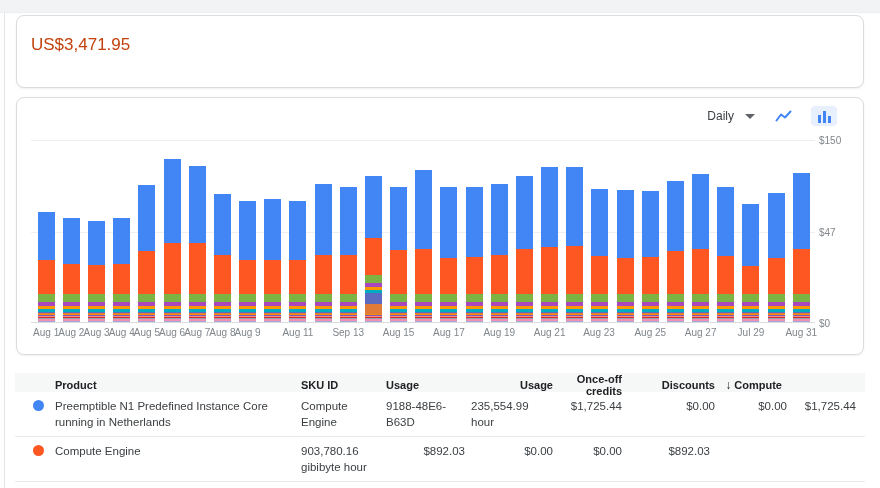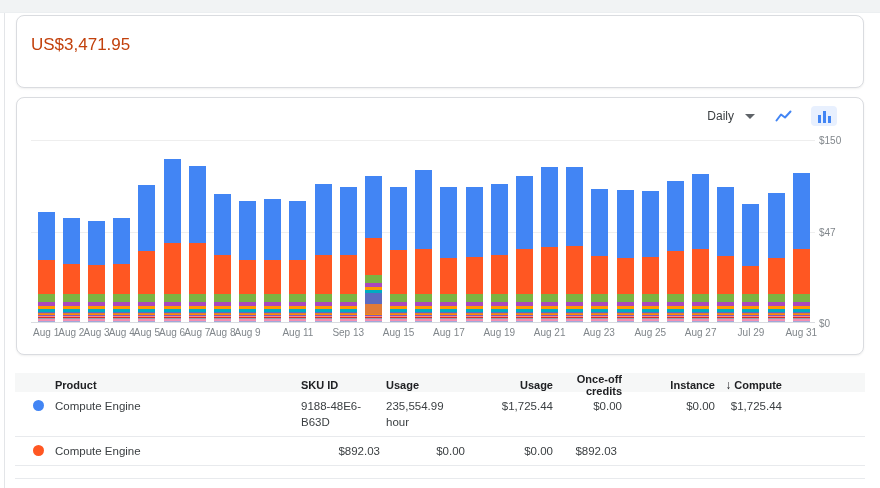--- a/index.html
+++ b/index.html
@@ -674,42 +674,44 @@
 </div>
 
 <div class="sku-table">
   <div class="t-row t-head">
     <div></div>
     <div class="cell-l sortable">Product</div>
     <div class="cell-l sortable">SKU ID</div>
     <div class="cell-l sortable">Usage</div>
     <div class="cell-r sortable">Usage</div>
     <div class="cell-r sortable">Once-off credits</div>
-    <div class="cell-r sortable">Instance</div>
+    <div class="cell-r sortable">Discounts</div>
     <div class="cell-last sortable"><span class="sort-arrow">↓</span><span>Compute</span></div>
   </div>
 
   <div class="t-row t-body-row">
     <div class="dot-cell">
         <div class="dot" style="background: rgb(66, 133, 244);"></div>
       </div>
+    <div class="cell-l">Preemptible N1 Predefined Instance Core running in Netherlands</div>
     <div class="cell-l">Compute Engine</div>
     <div class="cell-l">9188-48E6-B63D</div>
     <div class="cell-l">235,554.99 hour</div>
     <div class="cell-r">$1,725.44</div>
     <div class="cell-r">$0.00</div>
     <div class="cell-r">$0.00</div>
     <div class="cell-last">$1,725.44</div>
   </div>
 
   <div class="t-row t-body-row">
     <div class="dot-cell">
         <div class="dot" style="background: rgb(255, 87, 34);"></div>
       </div>
     <div class="cell-l">Compute Engine</div>
+    <div class="cell-l">903,780.16 gibibyte hour</div>
     <div class="cell-r">$892.03</div>
     <div class="cell-r">$0.00</div>
     <div class="cell-r">$0.00</div>
     <div class="cell-last">$892.03</div>
   </div>
 
   <div class="t-row t-body-row">
     
     
     

